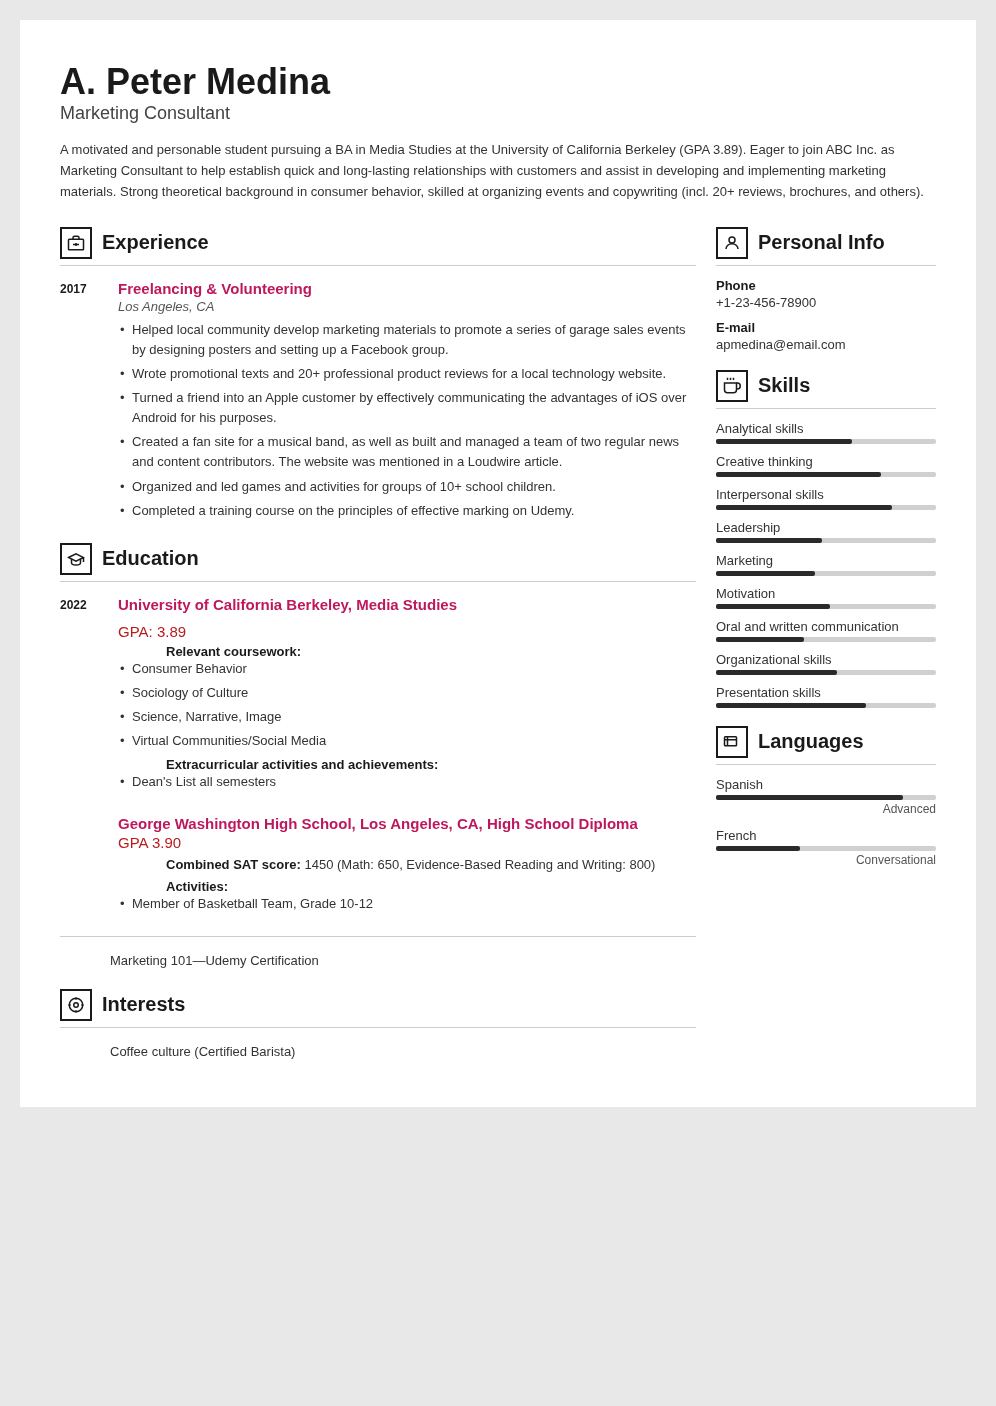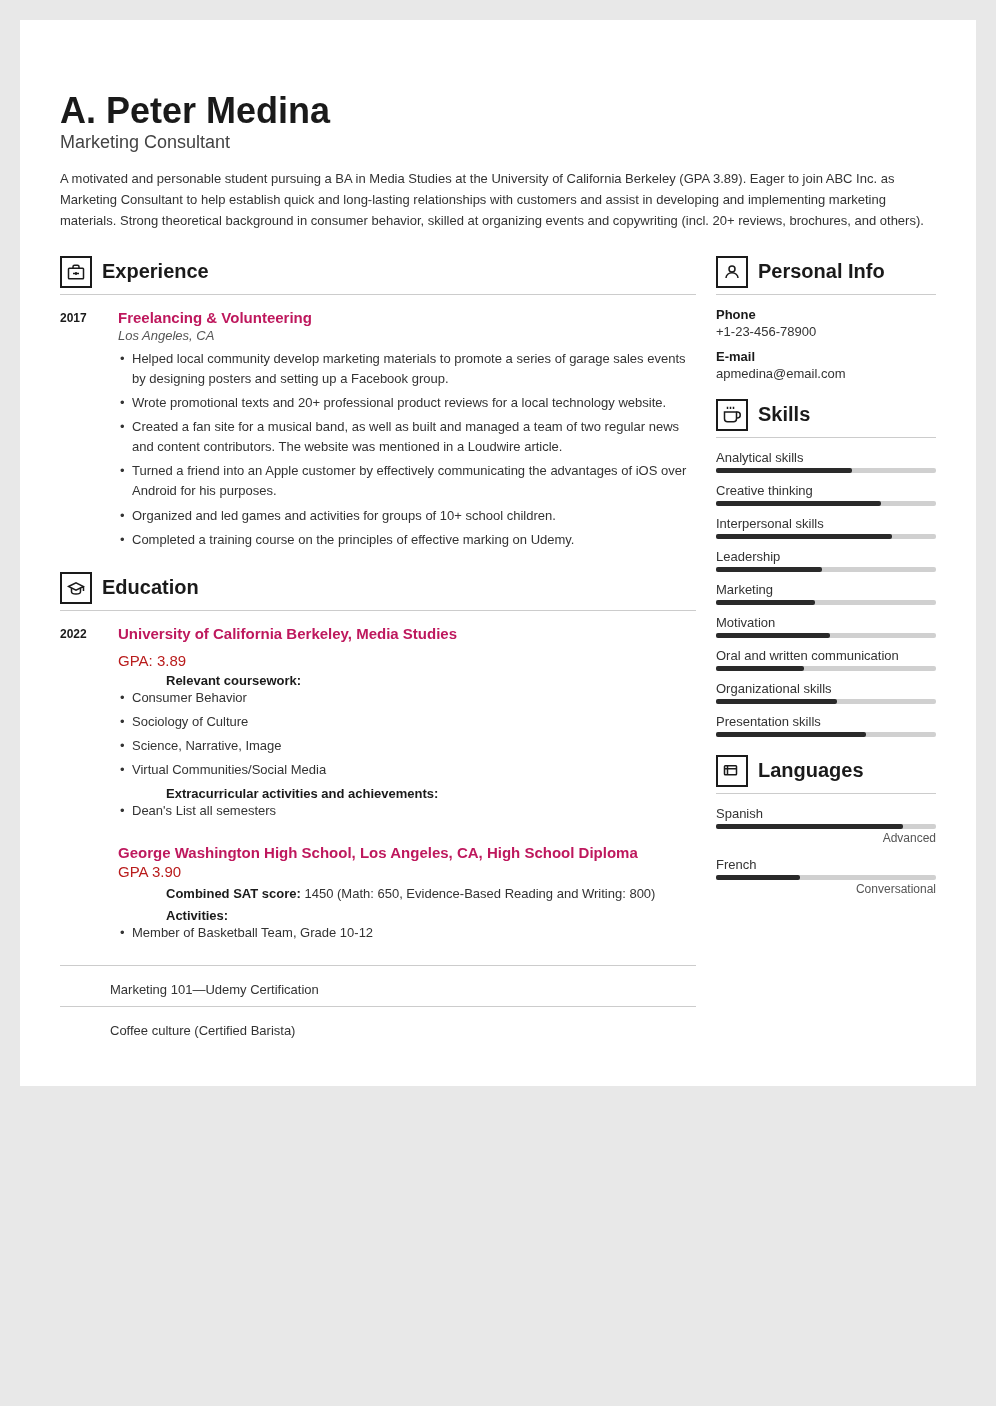--- a/index.html
+++ b/index.html
@@ -15,21 +15,20 @@
       width: 960px;
       padding: 40px 40px 40px 40px;
       display: flex;
       flex-direction: column;
     }
     .header-name {
       font-size: 36px;
       font-weight: bold;
       color: #1a1a1a;
       line-height: 1.2;
-      margin-top: 29px;
     }
     .header-title {
       font-size: 18px;
       color: #444;
       margin-bottom: 16px;
     }
     .header-summary {
       font-size: 13px;
       color: #333;
       line-height: 1.6;
@@ -254,22 +253,22 @@
 
       <div class="entry">
         <div class="entry-year">2017</div>
         <div class="entry-content">
           <div class="entry-title">Freelancing &amp; Volunteering</div>
           <div class="entry-subtitle">Los Angeles, CA</div>
           <ul class="entry-list">
 
           <li>Helped local community develop marketing materials to promote a series of garage sales events by designing posters and setting up a Facebook group.</li>
               <li>Wrote promotional texts and 20+ professional product reviews for a local technology website.</li>
+              <li>Turned a friend into an Apple customer by effectively communicating the advantages of iOS over Android for his purposes.</li>
               <li>Created a fan site for a musical band, as well as built and managed a team of two regular news and content contributors. The website was mentioned in a Loudwire article.</li>
-              <li>Turned a friend into an Apple customer by effectively communicating the advantages of iOS over Android for his purposes.</li>
               <li>Organized and led games and activities for groups of 10+ school children.</li>
               <li>Completed a training course on the principles of effective marking on Udemy.</li>
             </ul>
         </div>
       </div>
 
       <div class="section-header">
         <div class="section-icon">
           <svg width="18" height="18" viewBox="0 0 24 24" fill="none" stroke="#1a1a1a" stroke-width="2">
             <path d="M22 10v6M2 10l10-5 10 5-10 5z"></path>
@@ -314,20 +313,33 @@
           <ul class="entry-list">
 
           <li>Member of Basketball Team, Grade 10-12</li>
             </ul>
         </div>
       </div>
 
       <hr class="section-divider">
       <div class="plain-entry">Marketing 101—Udemy Certification</div>
 
+      <div class="section-header">
+        <div class="section-icon">
+          <svg width="18" height="18" viewBox="0 0 24 24" fill="none" stroke="#1a1a1a" stroke-width="2">
+            <circle cx="12" cy="12" r="9"></circle>
+            <circle cx="12" cy="12" r="3"></circle>
+            <line x1="12" y1="2" x2="12" y2="5"></line>
+            <line x1="12" y1="19" x2="12" y2="22"></line>
+            <line x1="2" y1="12" x2="5" y2="12"></line>
+            <line x1="19" y1="12" x2="22" y2="12"></line>
+          </svg>
+        </div>
+        <span class="section-title">Interests</span>
+      </div>
       <hr class="section-divider">
       <div class="plain-entry">Coffee culture (Certified Barista)</div>
 
     </div>
 
     <div class="right-col">
 
       <div class="right-section-header">
         <div class="section-icon">
           <svg width="18" height="18" viewBox="0 0 24 24" fill="none" stroke="#1a1a1a" stroke-width="2">

